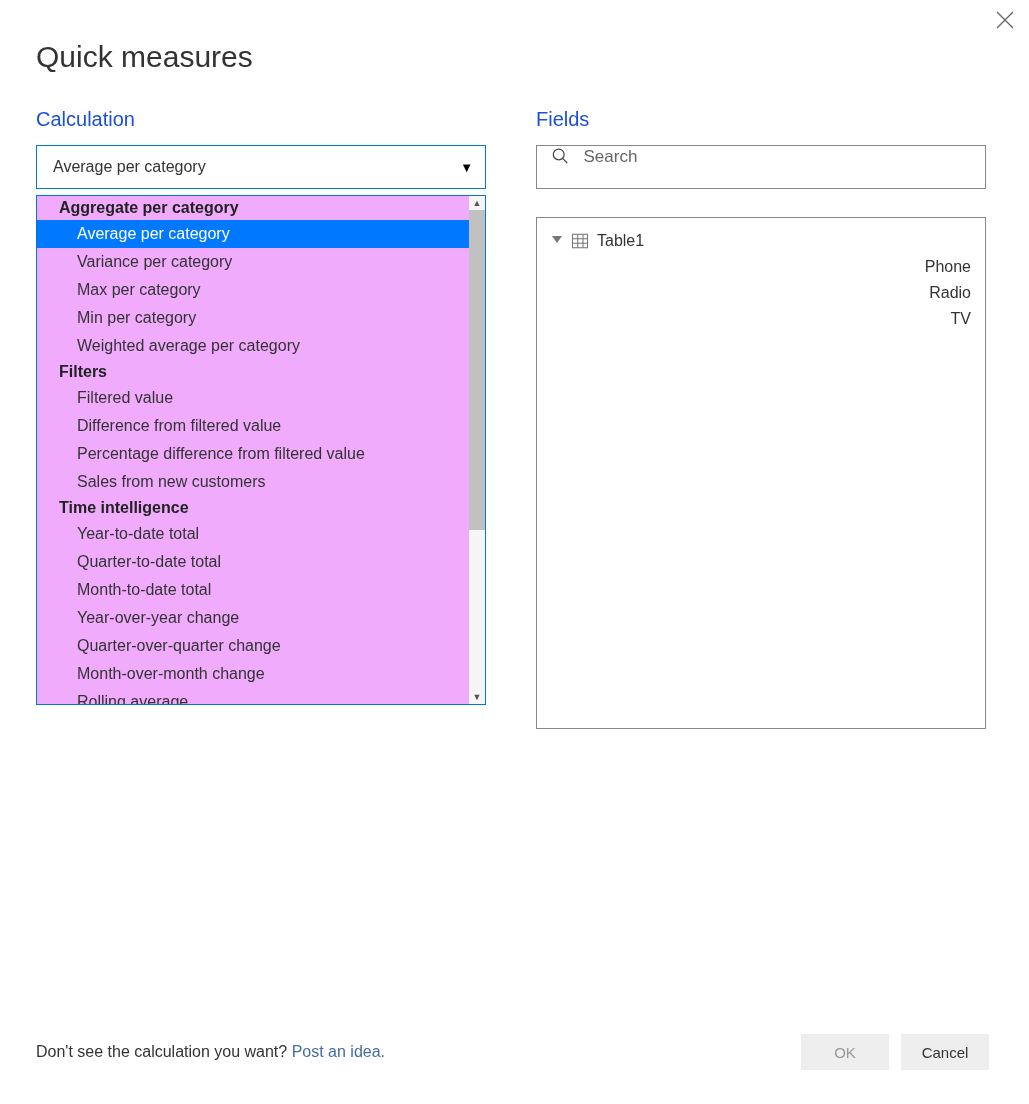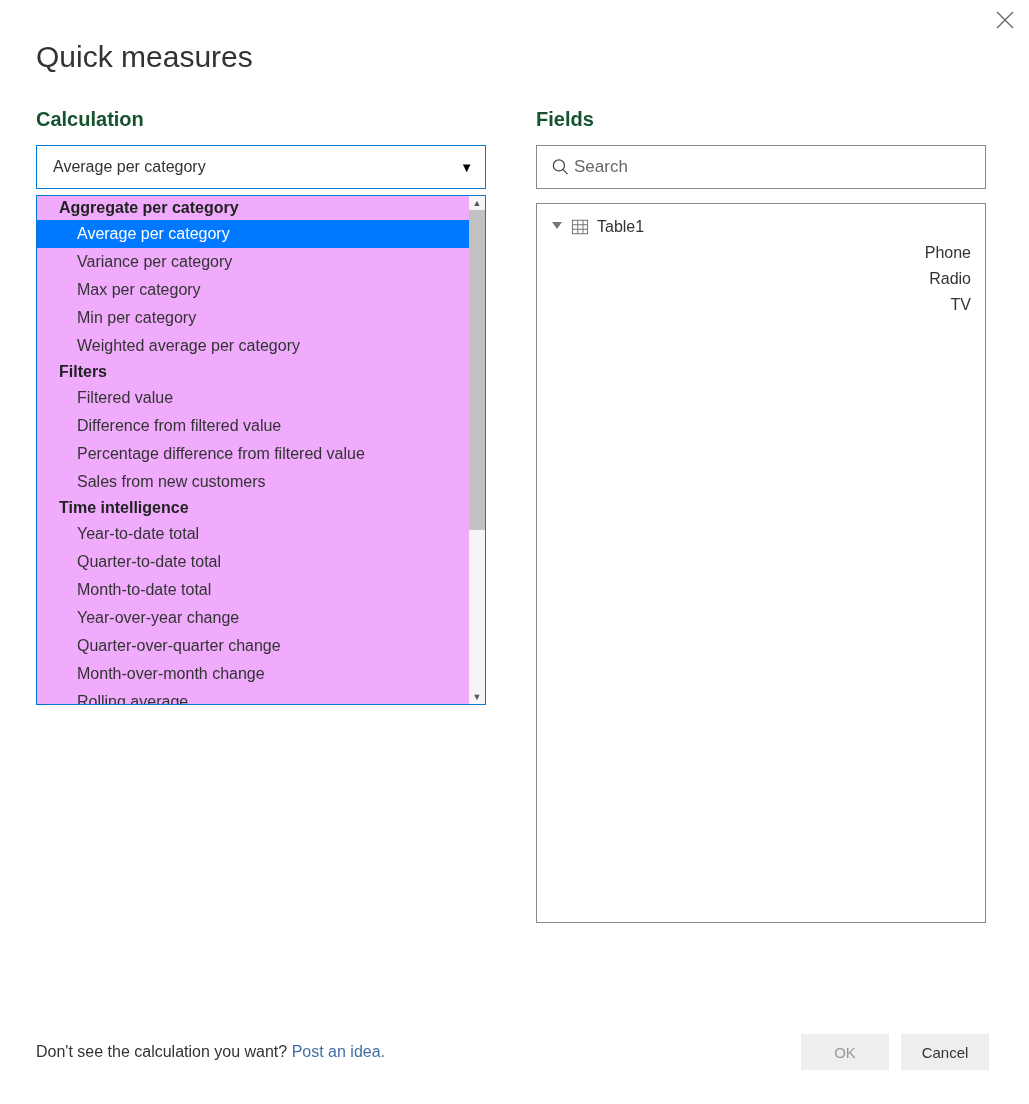--- a/index.html
+++ b/index.html
@@ -22,22 +22,22 @@
   .close-x svg { width: 100%; height: 100%; }
   .title {
     position: absolute;
     top: 40px; left: 36px;
     font-size: 30px;
     font-weight: 300;
     color: #333;
   }
   .section-label {
     font-size: 20px;
-    font-weight: 700;
-    color: #14532d;
+    font-weight: 400;
+    color: #1d4ed8;
   }
   .calc-section {
     position: absolute;
     top: 108px; left: 36px;
     width: 450px;
   }
   .calc-label { margin-bottom: 14px; }
   .dropdown {
     position: relative;
     width: 450px;
@@ -118,38 +118,38 @@
     position: absolute;
     top: 108px; left: 536px;
     width: 450px;
   }
   .fields-label { margin-bottom: 14px; }
   .search-box {
     width: 450px;
     height: 44px;
     border: 1px solid #888;
     display: flex;
-    align-items: center;
+    align-items: flex-start;
     padding: 0 14px;
-    gap: 2px;
+    gap: 12px;
   }
   .search-box input {
     border: none;
     outline: none;
     font-size: 17px;
     color: #666;
     width: 100%;
     background: transparent;
   }
   .search-box input::placeholder { color: #666; }
   .search-icon { width: 20px; height: 20px; color: #444; }
   .fields-tree {
-    margin-top: 14px;
-    width: 450px;
-    height: 720px;
+    margin-top: 28px;
+    width: 450px;
+    height: 512px;
     border: 1px solid #888;
     padding: 10px 14px;
   }
   .tree-row {
     display: flex;
     align-items: center;
     gap: 8px;
     padding: 4px 0;
     font-size: 16px;
     color: #333;

